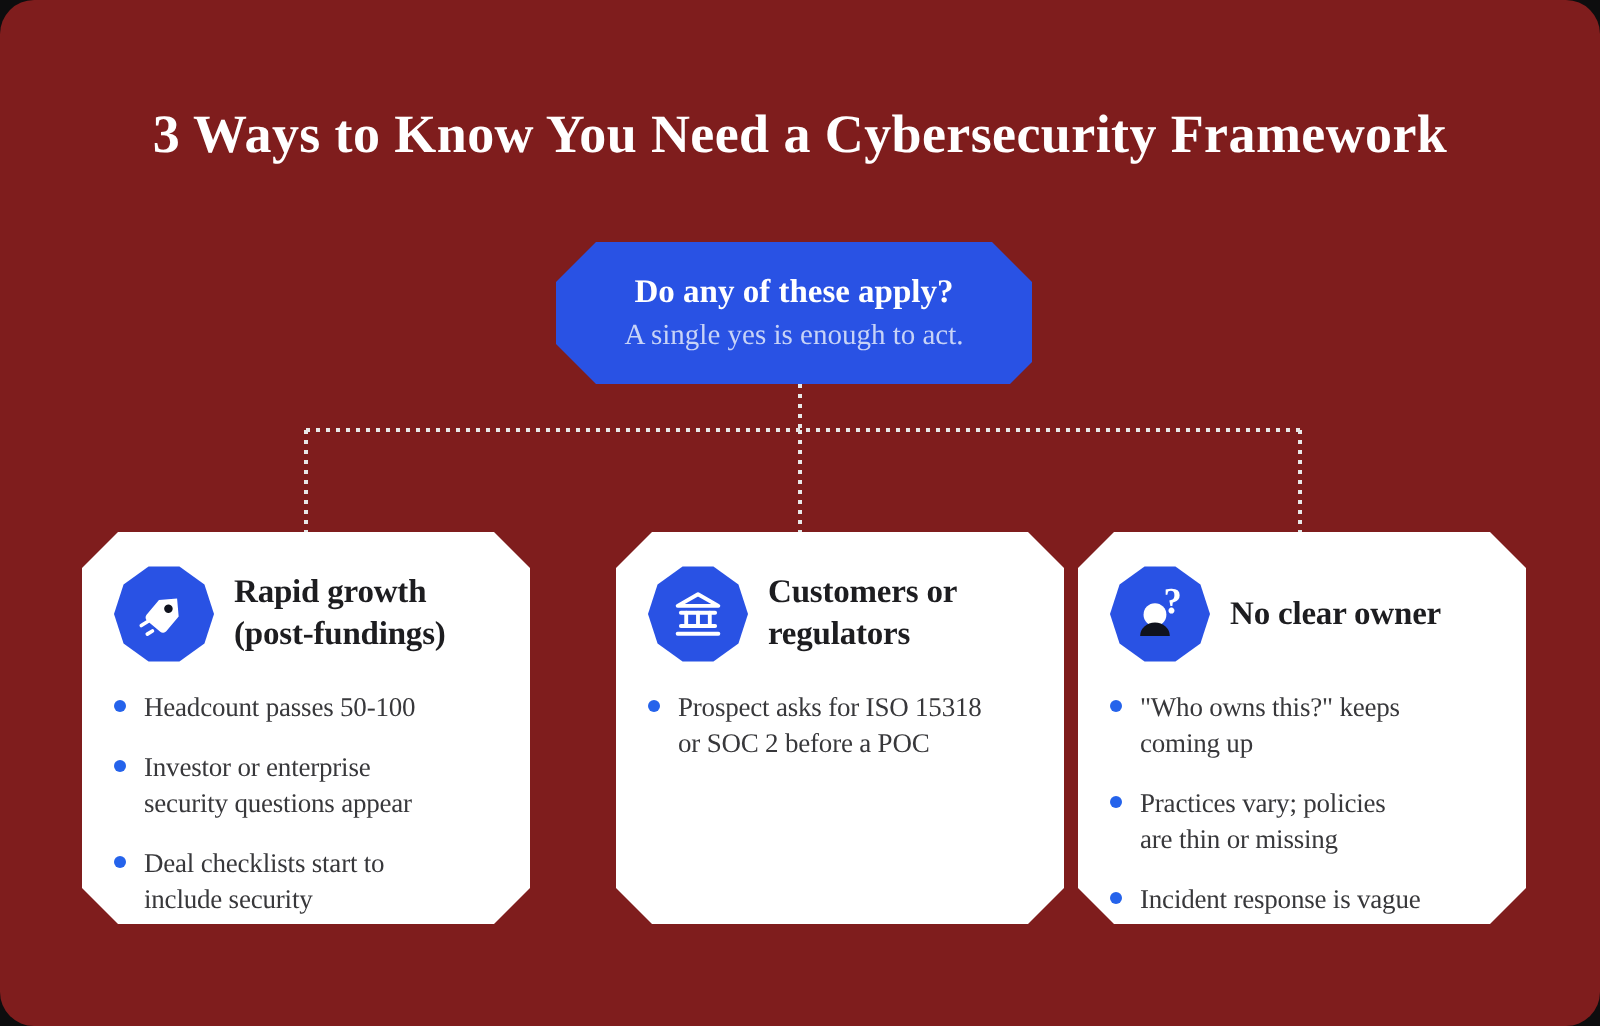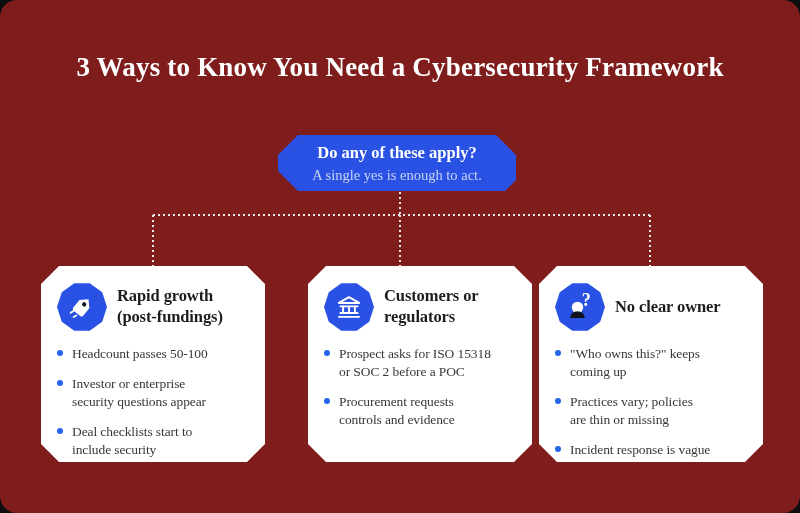--- a/index.html
+++ b/index.html
@@ -9,21 +9,21 @@
     font-family:Liberation Serif, serif;
     border-radius:17px;
   }
   .main-title {
     position:absolute; top:52px; left:0; width:800px; margin:0;
     text-align:center; color:#ffffff; font-size:27px; font-weight:700;
     letter-spacing:0.2px;
   }
   
   .prompt {
-    position:absolute; left:278px; top:135px; width:238px; height:56px;
+    position:absolute; left:278px; top:121px; width:238px; height:71px;
     background:#2952e4;
     clip-path:polygon(20px 0, calc(100% - 20px) 0, 100% 20px,
                       100% calc(100% - 11px), calc(100% - 11px) 100%,
                       20px 100%, 0 calc(100% - 20px), 0 20px);
     display:flex; flex-direction:column; align-items:center; justify-content:center;
     gap:4px; text-align:center;
   }
   .prompt-heading { color:#ffffff; font-size:16.5px; font-weight:700; }
   .prompt-sub     { color:#c7d3f7; font-size:14.5px; }
   
@@ -131,25 +131,20 @@
       </div>
       <h2 class="card-title">Customers or
 regulators</h2>
     </div>
     <ul class="bullets">
       <li>
         <span class="dot"></span>
         <span class="bt">Prospect asks for ISO 15318
 or SOC 2 before a POC</span>
       </li>
-      <li>
-        <span class="dot"></span>
-        <span class="bt">Procurement requests
-controls and evidence</span>
-      </li>
     </ul>
   </section>
 
   <section class="card card-3">
     <div class="card-head">
       <div class="badge">
         <svg width="32" height="32" viewBox="0 0 28 28" aria-hidden="true">
           <text x="19.5" y="13.5" font-size="16" font-weight="bold" fill="#ffffff" text-anchor="middle">?</text>
           <circle cx="11.8" cy="14.3" r="5" fill="#ffffff"></circle>
           <path d="M5.3 23.6 A6.5 5.9 0 0 1 18.3 23.6 Z" fill="#10131e"></path>

